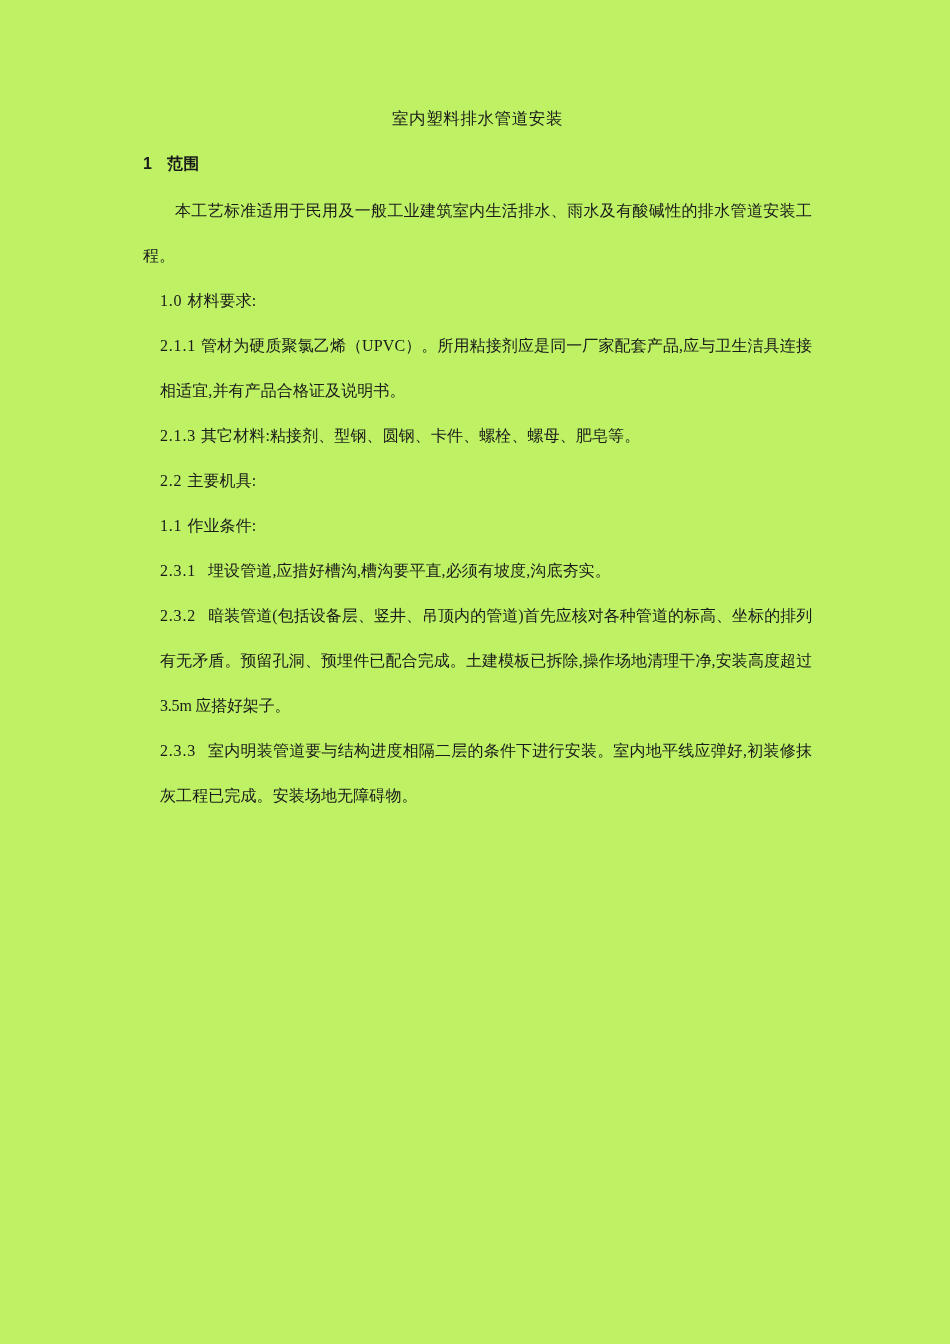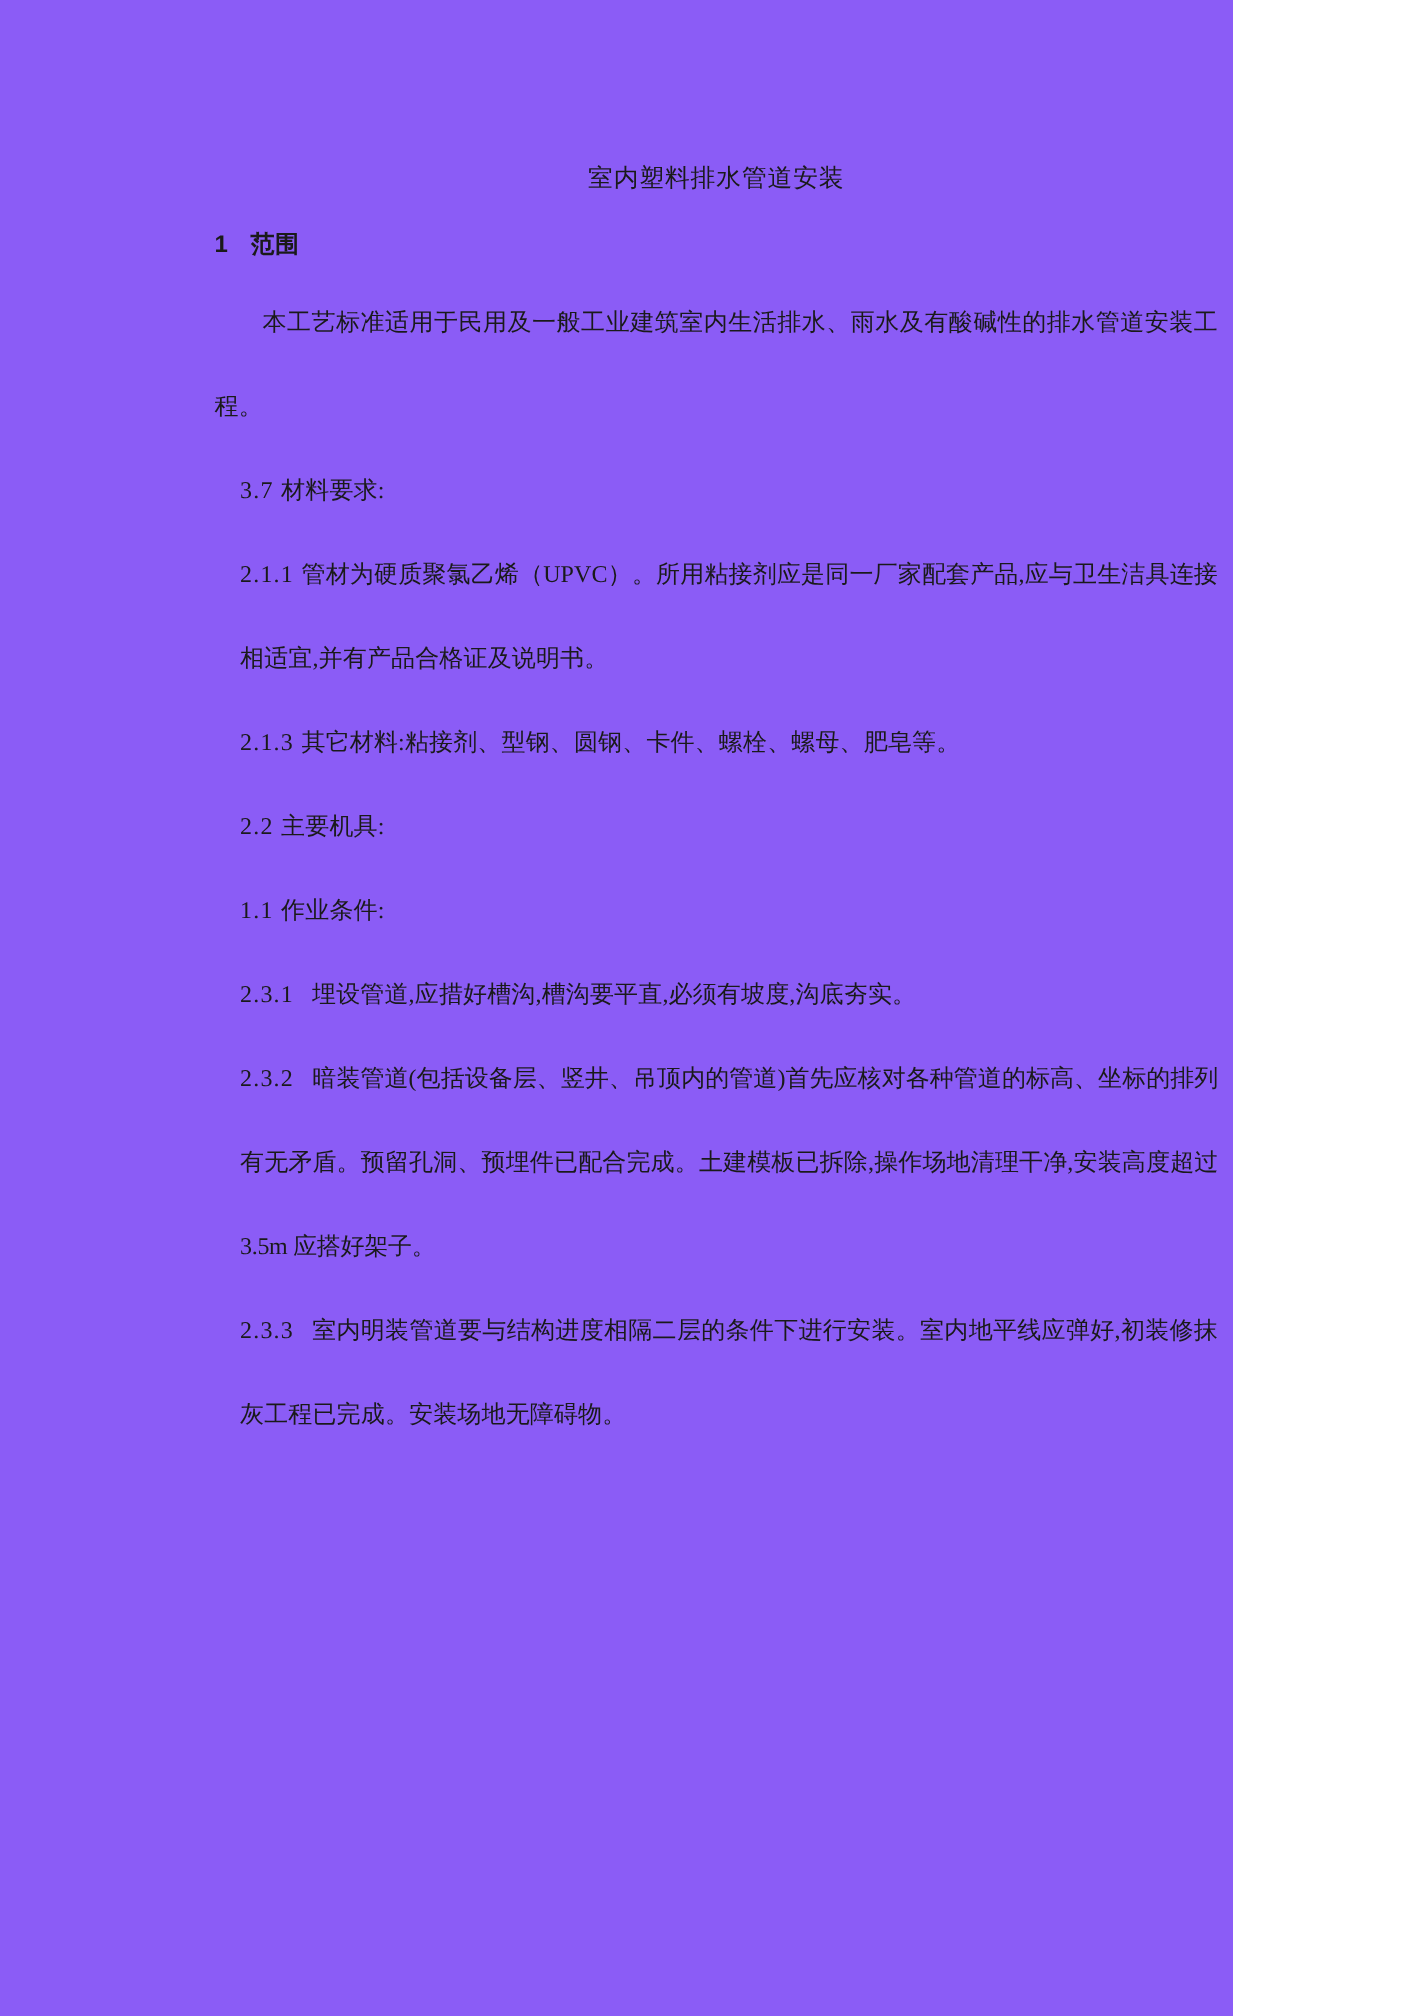--- a/index.html
+++ b/index.html
@@ -11,23 +11,23 @@
     width: 950px;
     height: 1344px;
     position: relative;
     font-family: "Liberation Serif", "DejaVu Serif", serif;
     color: #1a1a1a;
     overflow: hidden;
   }
   .page {
     position: absolute;
     left: 0; top: 0;
-    width: 822px;
+    width: 950px;
     height: 1344px;
-    background: #8b5cf6;
+    background: #bef264;
   }
   .content {
     position: absolute;
     left: 143px;
     top: 104px;
     width: 669px;
   }
   .doc-title {
     text-align: center;
     font-size: 16.5px;
@@ -44,21 +44,21 @@
     line-height: 28px;
     margin: 14px 0 10px 0;
     letter-spacing: 0.3px;
   }
   .heading .h-num {
     display: inline-block;
     min-width: 24px;
   }
   .para {
     font-size: 16px;
-    line-height: 56px;
+    line-height: 45px;
     margin: 0;
     text-align: justify;
     text-justify: inter-ideograph;
     letter-spacing: 0.1px;
   }
   
   .para.item {
     padding-left: 17px;
     text-indent: 0;
   }
@@ -85,21 +85,21 @@
 
     <div class="doc-title">室内塑料排水管道安装</div>
 
     <div class="heading">
       <span class="h-num">1</span><span>范围</span>
     </div>
     <p class="para body">本工艺标准适用于民用及一般工业建筑室内生活排水、雨水及有酸碱性的排水管道安装工程。</p>
 
 
     <p class="para item">
-      <span class="num">3.7</span><span>材料要求:</span>
+      <span class="num">1.0</span><span>材料要求:</span>
     </p>
 
     <p class="para item">
       <span class="num">2.1.1</span><span>管材为硬质聚氯乙烯（UPVC）。所用粘接剂应是同一厂家配套产品,应与卫生洁具连接相适宜,并有产品合格证及说明书。</span>
     </p>
 
 
     <p class="para item">
       <span class="num">2.1.3</span><span>其它材料:粘接剂、型钢、圆钢、卡件、螺栓、螺母、肥皂等。</span>
     </p>

